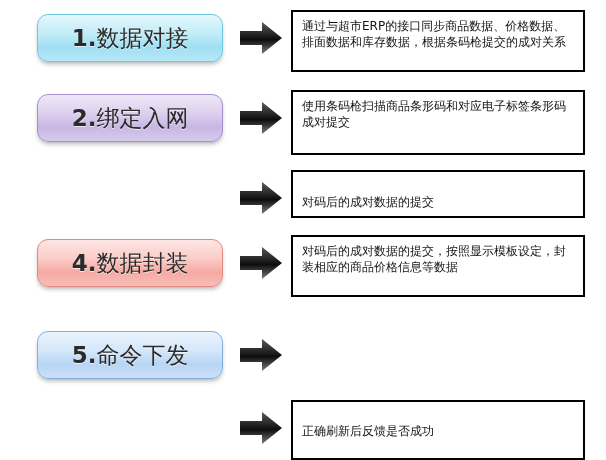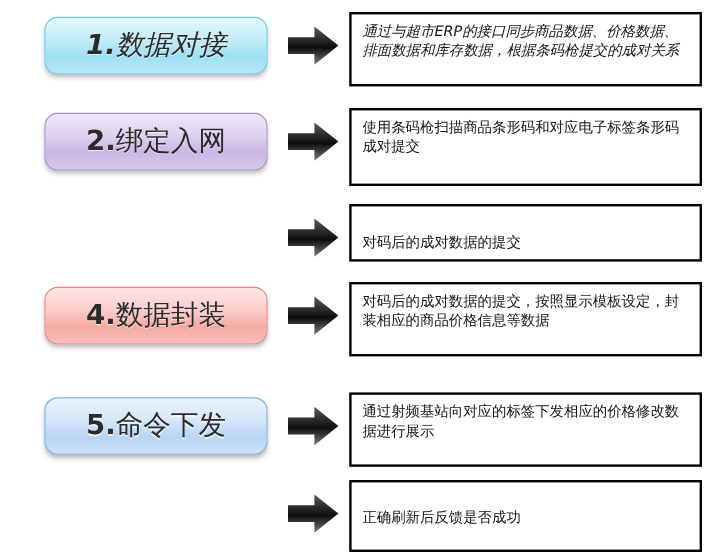--- a/index.html
+++ b/index.html
@@ -95,21 +95,21 @@
     line-height: 16px;
     color: #141414;
     display: block;
   }
 </style>
 </head>
 <body>
 
 <div id="flow">
 
-  <div class="row" style="top:8px;font-style:italic;">
+  <div class="row" style="top:8px;">
     <div class="step-btn c-cyan">
       <span class="label"><span class="num">1.</span><span>数据对接</span></span>
     </div>
     <div class="arrow">
       <svg width="46" height="40" viewBox="0 0 46 40">
         <defs>
           <linearGradient id="ag1" x1="0" y1="0" x2="0" y2="1">
             <stop offset="0%" stop-color="#5a5a5a"></stop>
             <stop offset="45%" stop-color="#1b1b1b"></stop>
             <stop offset="55%" stop-color="#0d0d0d"></stop>
@@ -197,23 +197,20 @@
           <linearGradient id="ag5" x1="0" y1="0" x2="0" y2="1">
             <stop offset="0%" stop-color="#5a5a5a"></stop>
             <stop offset="45%" stop-color="#1b1b1b"></stop>
             <stop offset="55%" stop-color="#0d0d0d"></stop>
             <stop offset="100%" stop-color="#7a7a7a"></stop>
           </linearGradient>
         </defs>
         <path d="M2,13 L24,13 L24,4 L44,20 L24,36 L24,27 L2,27 Z" fill="url(#ag5)"></path>
       </svg>
     </div>
-    <div class="desc-box" style="height:62px;">
-      <span class="desc-text">通过射频基站向对应的标签下发相应的价格修改数据进行展示</span>
-    </div>
   </div>
 
   <div class="row" style="top:398px;">
     <div class="arrow">
       <svg width="46" height="40" viewBox="0 0 46 40">
         <defs>
           <linearGradient id="ag6" x1="0" y1="0" x2="0" y2="1">
             <stop offset="0%" stop-color="#5a5a5a"></stop>
             <stop offset="45%" stop-color="#1b1b1b"></stop>
             <stop offset="55%" stop-color="#0d0d0d"></stop>

